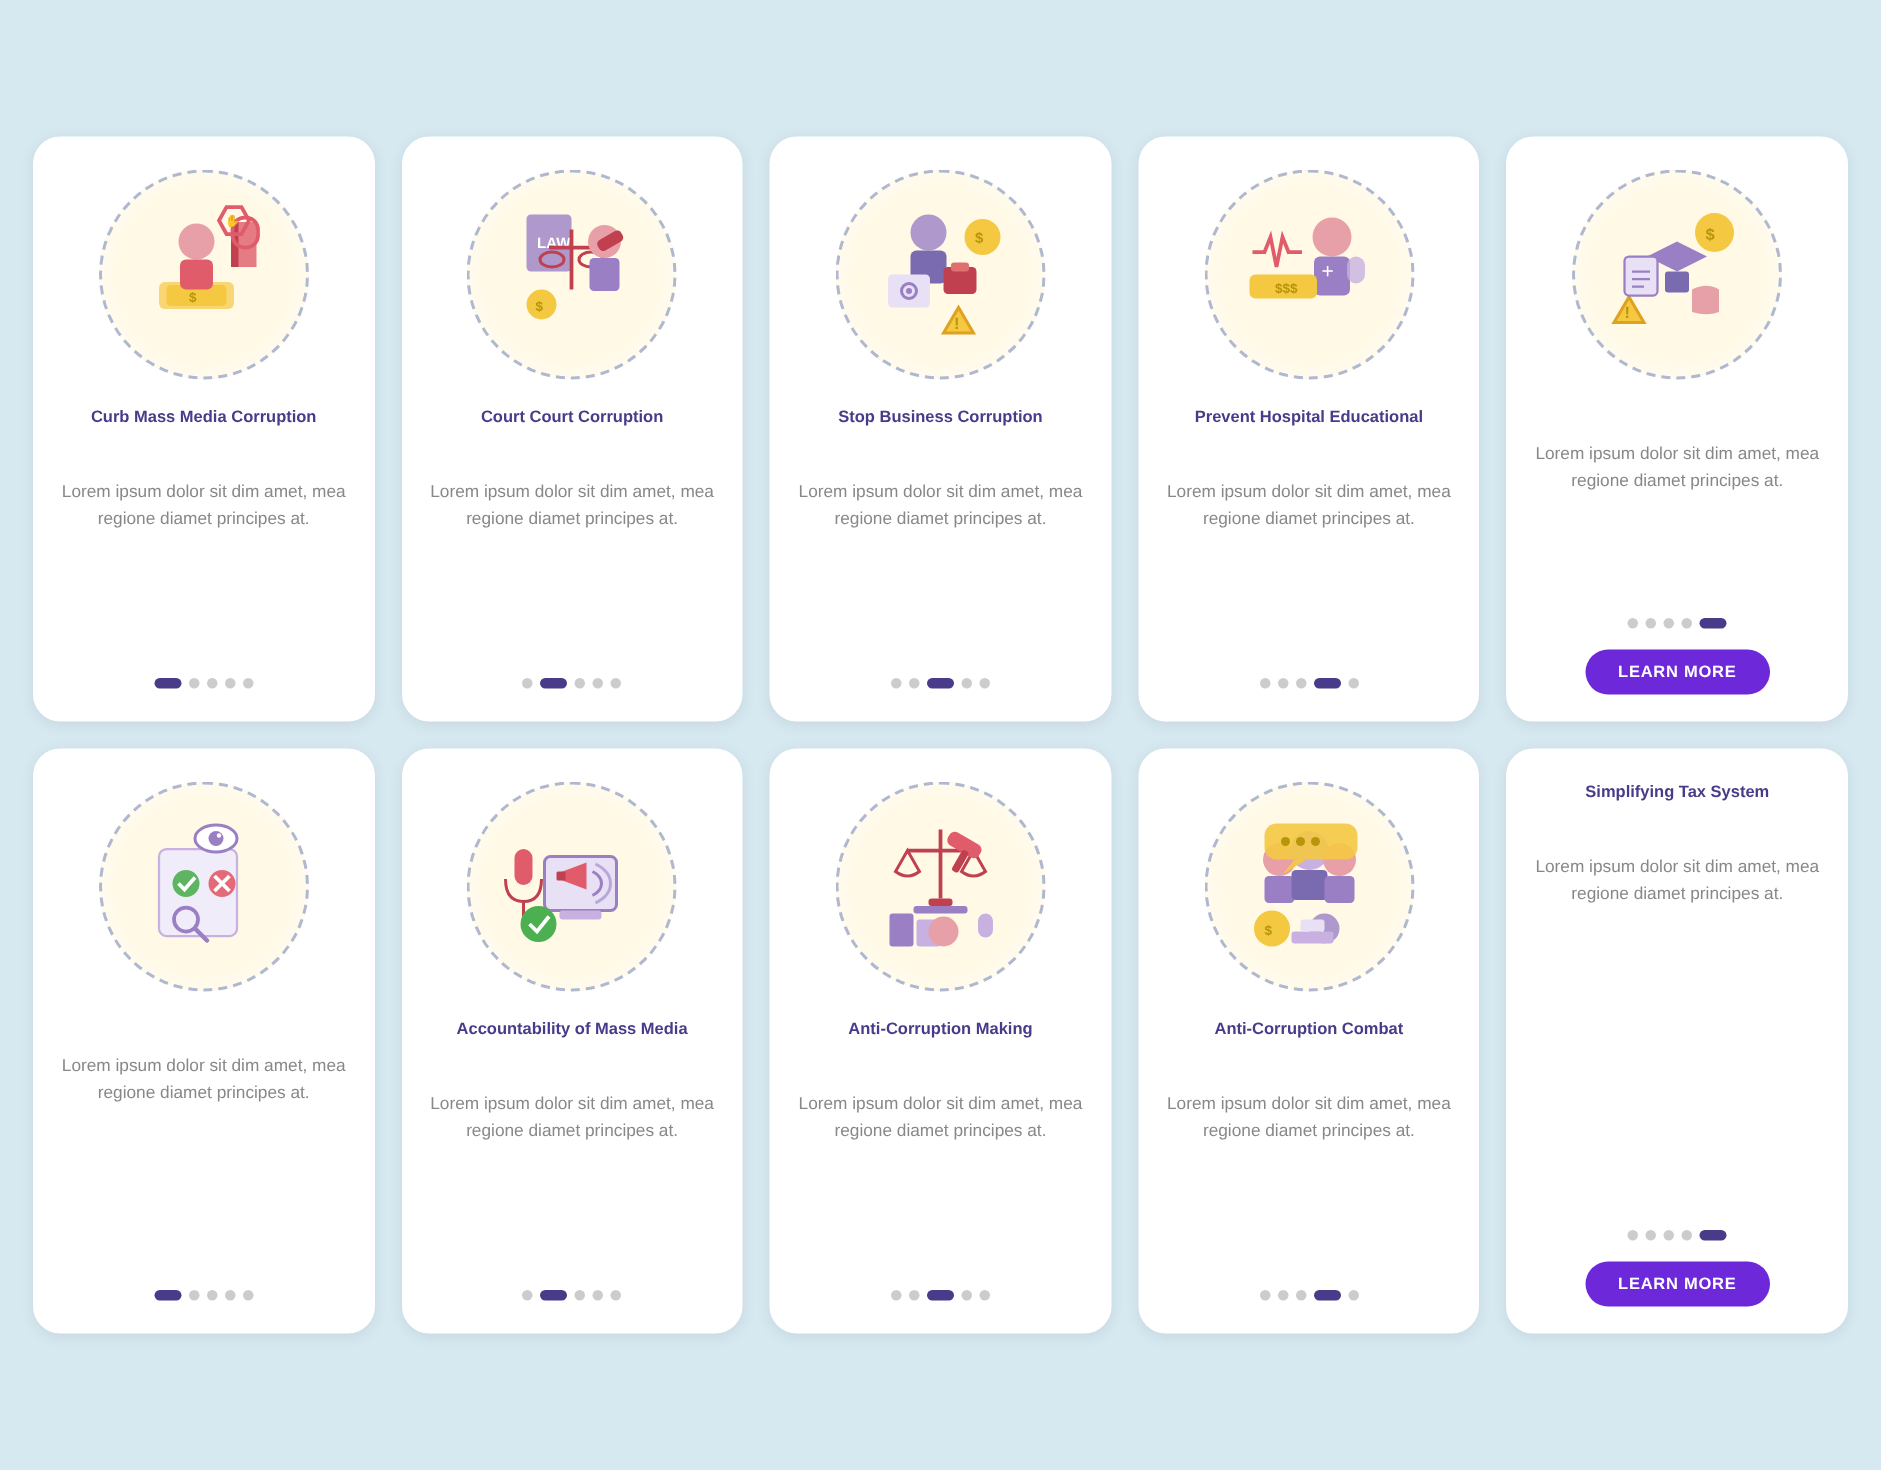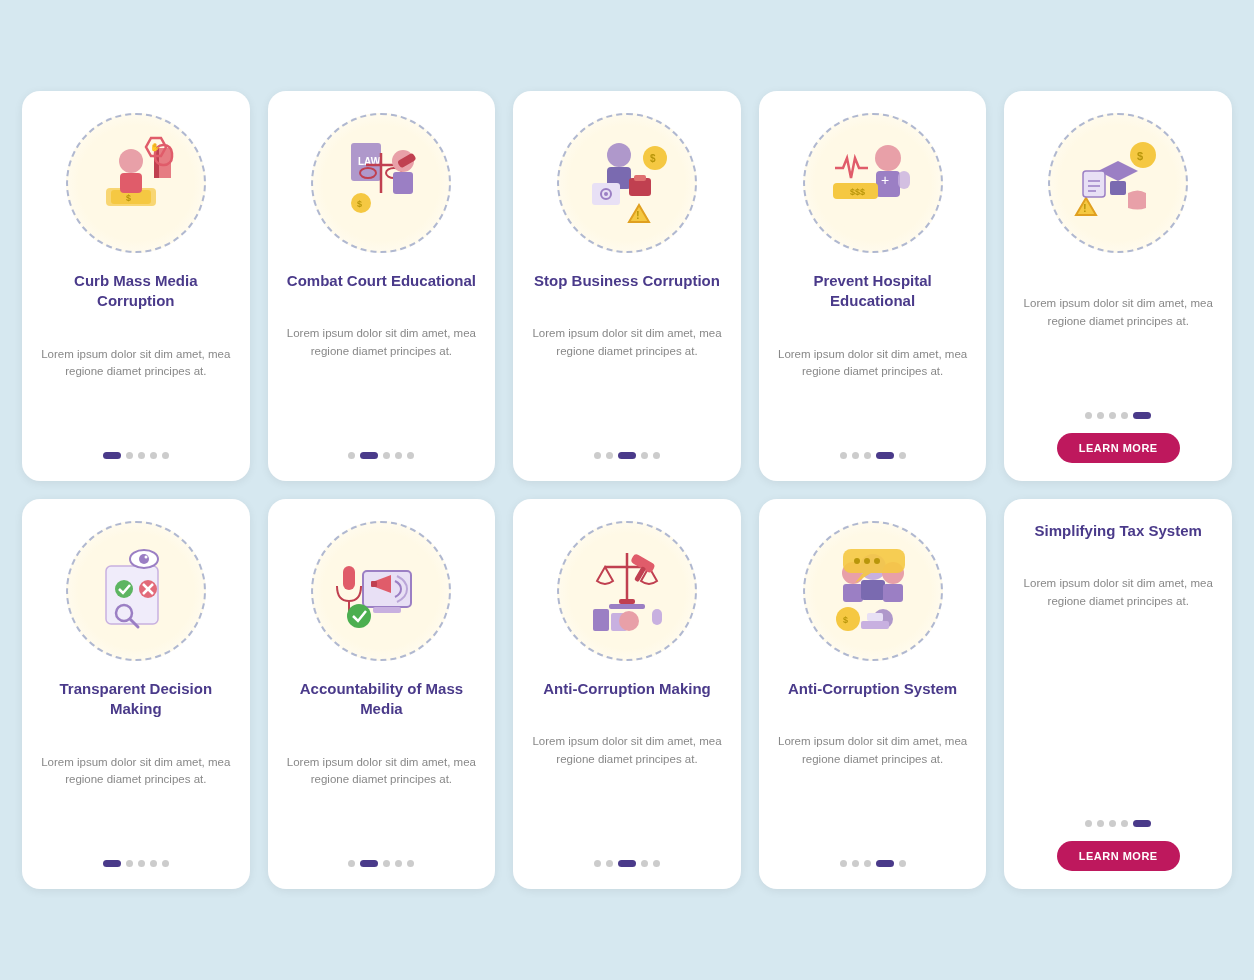--- a/index.html
+++ b/index.html
@@ -42,21 +42,21 @@
       margin-bottom: 18px;
       background: #fff;
       overflow: hidden;
       flex-shrink: 0;
     }
     .illustration svg {
       width: 120px;
       height: 120px;
     }
     .card-title {
-      font-size: 15px;
+      font-size: 11px;
       font-weight: 700;
       color: #4a3a8a;
       text-align: center;
       margin-bottom: 10px;
       line-height: 1.35;
     }
     .card-body {
       font-size: 11.5px;
       color: #888;
       text-align: center;
@@ -77,21 +77,21 @@
       border-radius: 50%;
       background: #ccc;
     }
     .dot.active {
       background: #4a3a8a;
       width: 18px;
       border-radius: 4px;
     }
     .learn-btn {
       margin-top: 10px;
-      background: #be185d;
+      background: #6d28d9;
       color: #fff;
       border: none;
       border-radius: 22px;
       padding: 9px 22px;
       font-size: 11px;
       font-weight: 700;
       cursor: pointer;
       letter-spacing: 0.5px;
       text-transform: uppercase;
     }
@@ -147,21 +147,21 @@
 
     <circle cx="40" cy="80" r="10" fill="#f5c842"></circle>
     <text x="36" y="84" font-size="9" fill="#b8960a" font-weight="bold">$</text>
 
     <circle cx="82" cy="38" r="11" fill="#e8a0a8"></circle>
     <rect x="72" y="49" width="20" height="22" rx="3" fill="#9b7fc4"></rect>
 
     <rect x="78" y="38" width="18" height="8" rx="3" fill="#c04050" transform="rotate(-30 78 42)"></rect>
   </svg>
       </div>
-      <div class="card-title">Combat Court Educational</div>
+      <div class="card-title">Court Court Corruption</div>
       <div class="card-body">Lorem ipsum dolor sit dim amet, mea regione diamet principes at.</div>
       <div class="dots">
         <div class="dot"></div>
         <div class="dot active"></div>
         <div class="dot"></div>
         <div class="dot"></div>
         <div class="dot"></div>
       </div>
     </div>
     <div class="card">
@@ -271,21 +271,20 @@
     <polyline points="43,58 47,62 54,54" stroke="white" stroke-width="2.5" fill="none"></polyline>
 
     <circle cx="72" cy="58" r="9" fill="#e05c6a" opacity="0.9"></circle>
     <line x1="67" y1="53" x2="77" y2="63" stroke="white" stroke-width="2.5"></line>
     <line x1="77" y1="53" x2="67" y2="63" stroke="white" stroke-width="2.5"></line>
 
     <circle cx="48" cy="82" r="8" fill="none" stroke="#9b7fc4" stroke-width="2.5"></circle>
     <line x1="54" y1="88" x2="62" y2="96" stroke="#9b7fc4" stroke-width="3" stroke-linecap="round"></line>
   </svg>
       </div>
-      <div class="card-title">Transparent Decision Making</div>
       <div class="card-body">Lorem ipsum dolor sit dim amet, mea regione diamet principes at.</div>
       <div class="dots">
         <div class="dot active"></div>
         <div class="dot"></div>
         <div class="dot"></div>
         <div class="dot"></div>
         <div class="dot"></div>
       </div>
     </div>
     <div class="card">
@@ -374,21 +373,21 @@
     <circle cx="35" cy="88" r="12" fill="#f5c842"></circle>
     <text x="30" y="92" font-size="9" fill="#b8960a" font-weight="bold">$</text>
 
     <circle cx="70" cy="88" r="10" fill="#9b7fc4" opacity="0.8"></circle>
     <text x="67" y="93" font-size="11" fill="white" font-weight="bold">i</text>
 
     <rect x="48" y="90" width="28" height="8" rx="2" fill="#c8b0e0"></rect>
     <rect x="54" y="82" width="16" height="8" rx="2" fill="#e8e0f5"></rect>
   </svg>
       </div>
-      <div class="card-title">Anti-Corruption System</div>
+      <div class="card-title">Anti-Corruption Combat</div>
       <div class="card-body">Lorem ipsum dolor sit dim amet, mea regione diamet principes at.</div>
       <div class="dots">
         <div class="dot"></div>
         <div class="dot"></div>
         <div class="dot"></div>
         <div class="dot active"></div>
         <div class="dot"></div>
       </div>
     </div>
     <div class="card">

